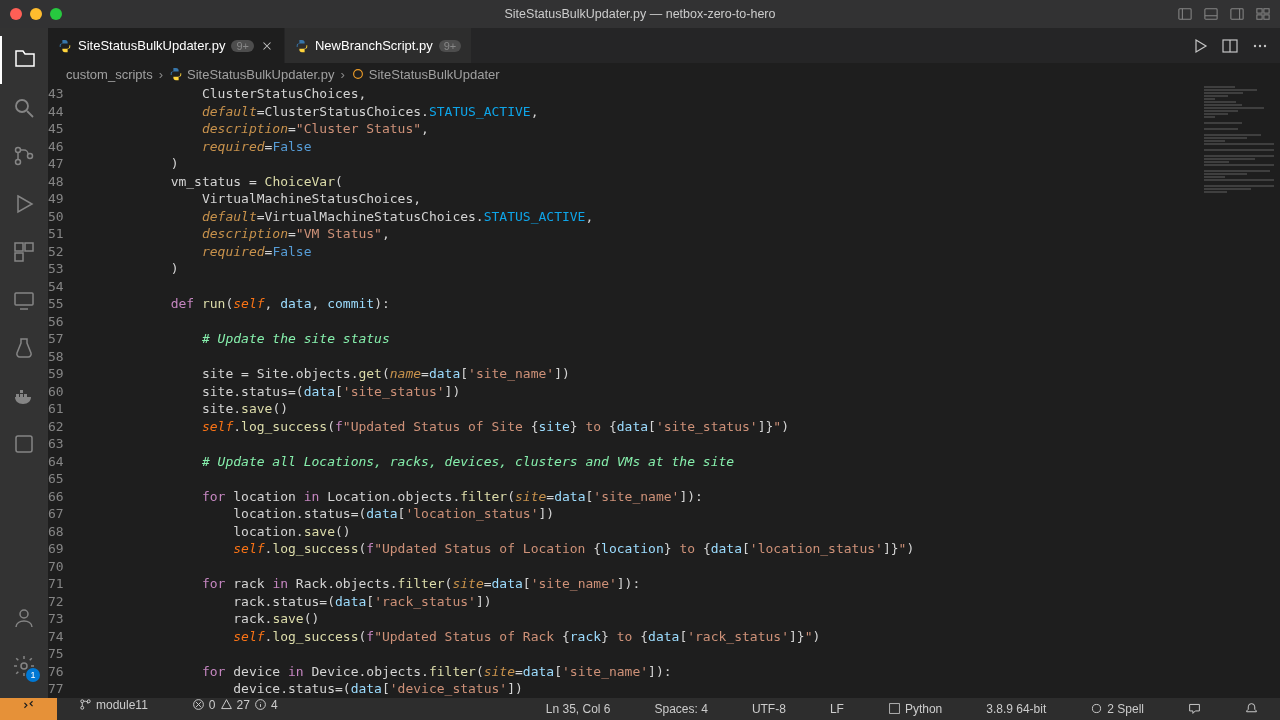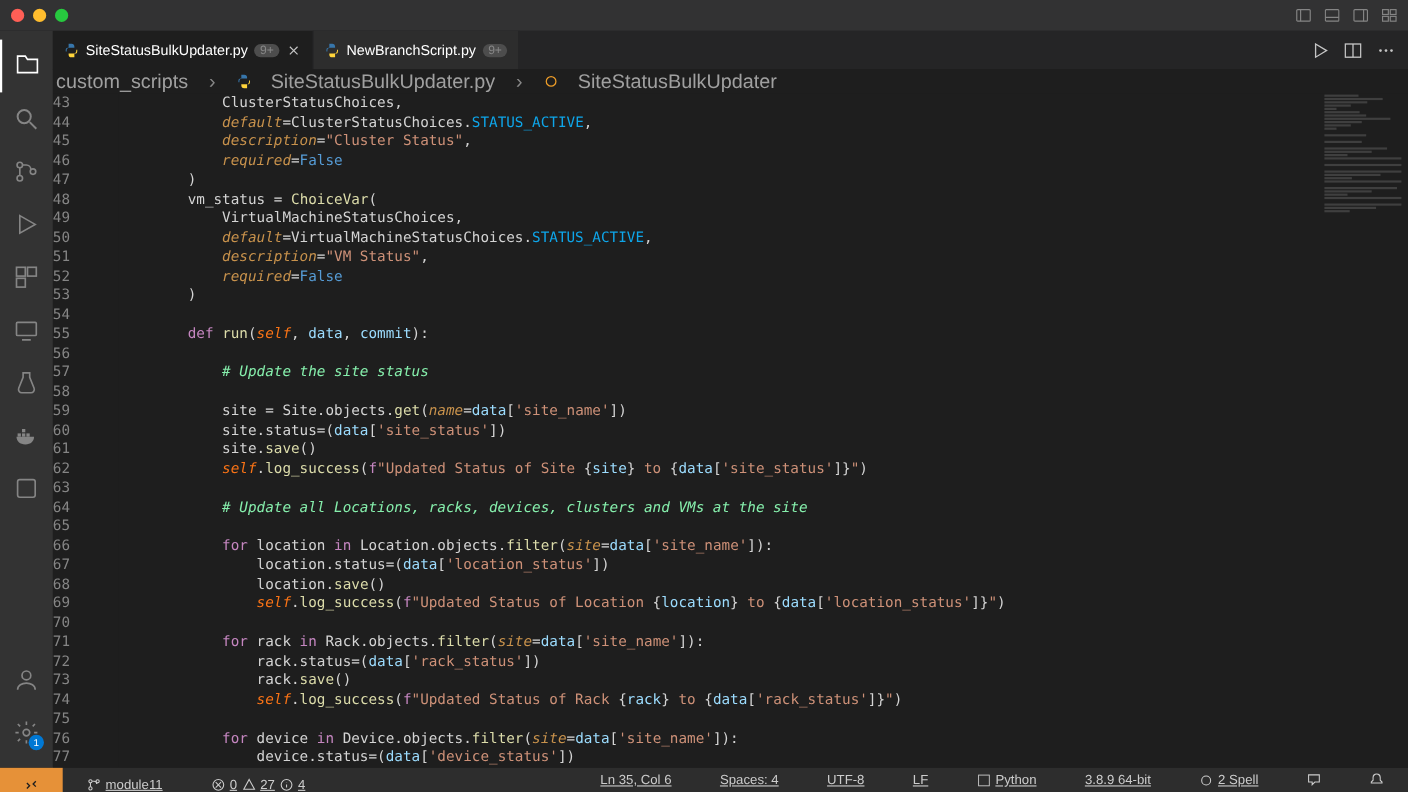--- a/index.html
+++ b/index.html
@@ -97,24 +97,24 @@
 .tab-badge { font-size: 11px; color: #888; background: #4d4d4d; border-radius: 8px; padding: 0 5px; }
 .tab-close { width: 14px; height: 14px; fill: #c5c5c5; }
 .tabs-right { margin-left: auto; display: flex; align-items: center; gap: 14px; padding-right: 12px; }
 .tabs-right svg { width: 16px; height: 16px; fill: #c5c5c5; cursor: pointer; }
 
 .breadcrumbs {
   height: 22px;
   background: #1e1e1e;
   display: flex;
   align-items: center;
-  padding-left: 3px;
-  font-size: 18px;
+  padding-left: 18px;
+  font-size: 13px;
   color: #a0a0a0;
-  gap: 17px;
+  gap: 4px;
 }
 .breadcrumb-sep { color: #888; margin: 0 2px; }
 .breadcrumb-icon { width: 14px; height: 14px; vertical-align: middle; }
 
 .code-container {
   flex: 1;
   display: flex;
   overflow: hidden;
   font-family: Menlo, Monaco, Consolas, monospace;
   font-size: 13px;
@@ -161,34 +161,35 @@
 .minimap-line { height: 2px; margin: 1px 4px; background: #555; }
 
 .statusbar {
   height: 22px;
   background: #2d2d2d;
   display: flex;
   align-items: center;
   font-size: 12px;
   color: #cccccc;
 }
-.statusbar-item { padding: 0 22px; display: flex; align-items: flex-end; gap: 4px; cursor: pointer; height: 100%; text-decoration: underline; }
+.statusbar-item { padding: 0 22px; display: flex; align-items: flex-start; gap: 4px; cursor: pointer; height: 100%; }
 .statusbar-remote { background: #e69138; color: #1e1e1e; }
 .statusbar-right { margin-left: auto; display: flex; }
 .statusbar svg { width: 13px; height: 13px; fill: currentColor; }
 </style>
 </head>
 <body>
 
 <div class="titlebar">
   <div class="traffic-lights">
     <div class="traffic-light tl-red"></div>
     <div class="traffic-light tl-yellow"></div>
     <div class="traffic-light tl-green"></div>
   </div>
+  <div class="titlebar-title">SiteStatusBulkUpdater.py — netbox-zero-to-hero</div>
   <div class="titlebar-right">
     <svg class="titlebar-icon" viewBox="0 0 16 16">
         <rect x="1" y="2" width="14" height="12" rx="1" fill="none" stroke="#858585" stroke-width="1.2"></rect>
         <line x1="5" y1="2" x2="5" y2="14" stroke="#858585" stroke-width="1.2"></line>
       </svg>
     <svg class="titlebar-icon" viewBox="0 0 16 16">
         <rect x="1" y="2" width="14" height="12" rx="1" fill="none" stroke="#858585" stroke-width="1.2"></rect>
         <line x1="1" y1="10" x2="15" y2="10" stroke="#858585" stroke-width="1.2"></line>
       </svg>
     <svg class="titlebar-icon" viewBox="0 0 16 16">

